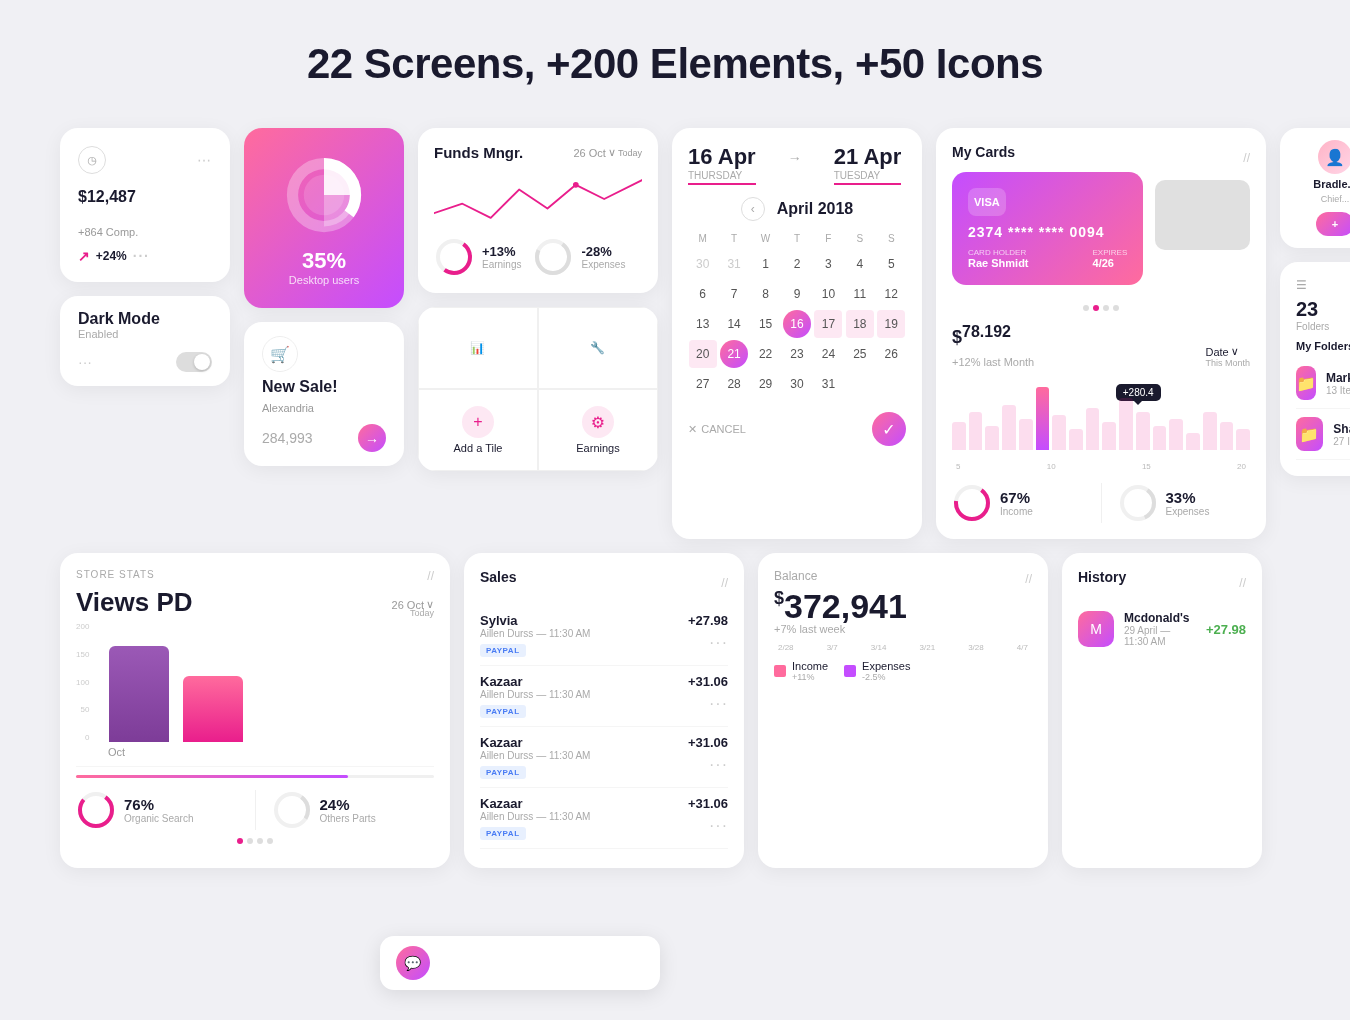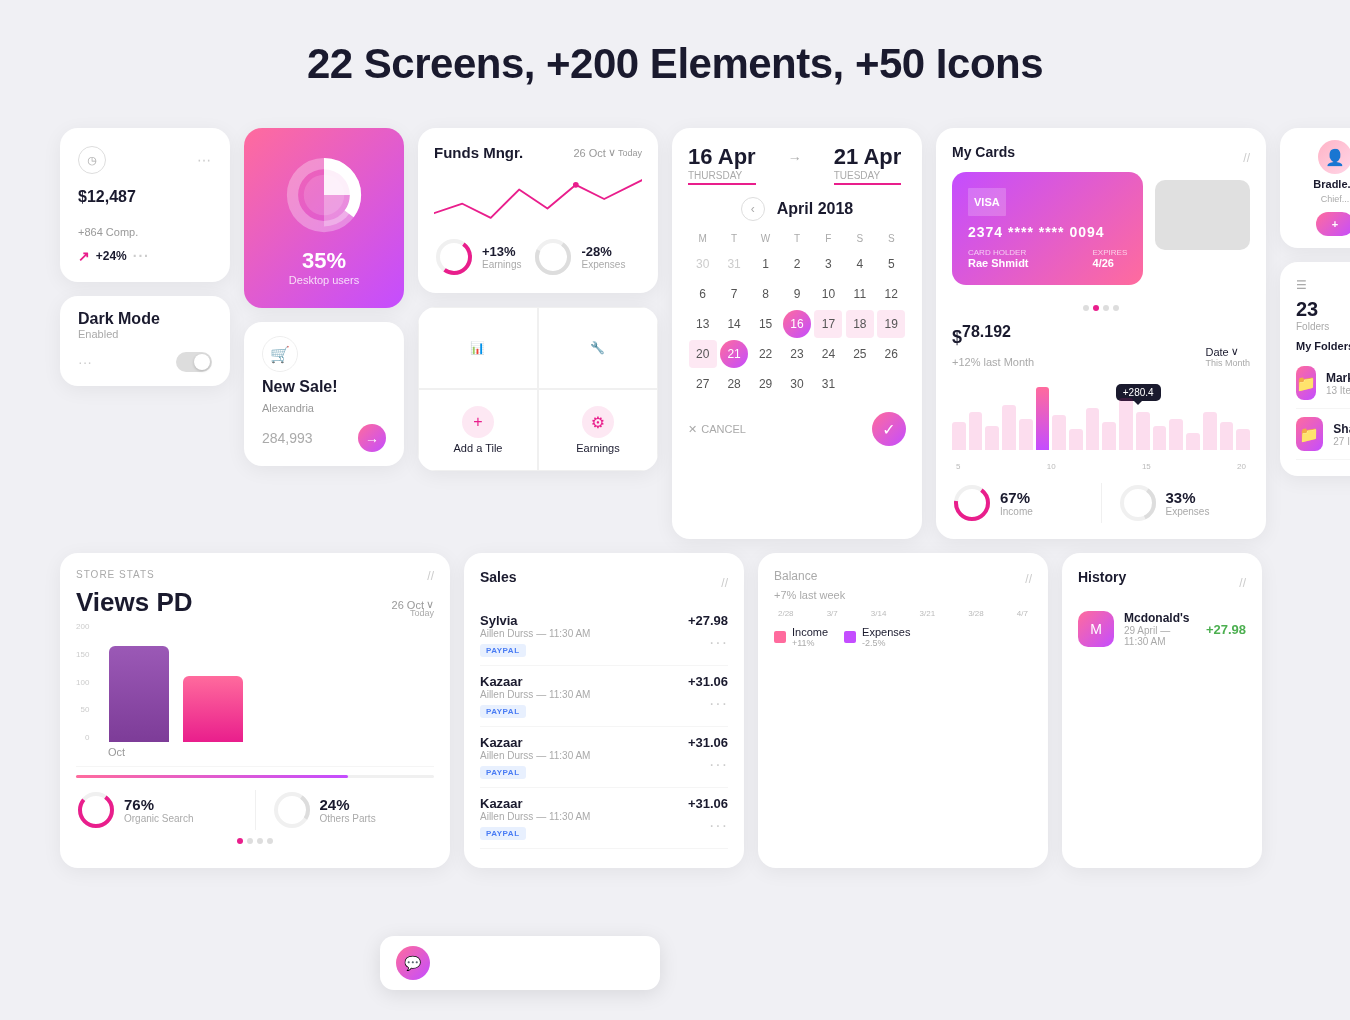--- a/index.html
+++ b/index.html
@@ -203,21 +203,21 @@
     }
     .mycards-title { font-size: 14px; font-weight: 600; color: #1a1a2e; margin-bottom: 12px; }
     .visa-card {
       background: linear-gradient(135deg, #c44dff, #ff6b9d);
       border-radius: 14px;
       padding: 16px;
       color: #fff;
       margin-bottom: 12px;
       width: 200px;
     }
-    .visa-label { font-size: 11px; font-weight: 700; background: rgba(255,255,255,0.2); display: inline-block; padding: 8px 6px; border-radius: 1px; margin-bottom: 8px; }
+    .visa-label { font-size: 11px; font-weight: 700; background: rgba(255,255,255,0.2); display: inline-block; padding: 8px 6px; border-radius: 8px; margin-bottom: 8px; }
     .visa-number { font-size: 14px; font-weight: 600; letter-spacing: 1px; margin-bottom: 8px; }
     .visa-holder-row { display: flex; justify-content: space-between; }
     .visa-holder-label { font-size: 8px; color: rgba(255,255,255,0.7); }
     .visa-holder-name { font-size: 11px; font-weight: 600; }
     .visa-expires { font-size: 8px; color: rgba(255,255,255,0.7); }
     .visa-date { font-size: 11px; font-weight: 600; }
     .card-dots { display: flex; gap: 4px; justify-content: center; margin: 8px 0; }
     .dot { width: 6px; height: 6px; border-radius: 50%; background: #ddd; }
     .dot.active { background: #e91e8c; }
 
@@ -855,20 +855,23 @@
         <div class="sales-dots">···</div>
       </div>
     </div>
   </div>
 
   <div class="card card-balance2" style="width:290px;flex-shrink:0;">
     <div style="display:flex;justify-content:space-between;align-items:center;">
       <div class="balance2-title">Balance</div>
       <div class="small-gray-icon">//</div>
     </div>
+    <div class="balance2-amount">
+      <span style="font-size:18px;vertical-align:top;margin-top:8px;">$</span><span>372,941</span>
+    </div>
     <div class="balance2-sub">+7% last week</div>
 
 
     <div class="x-axis-labels">
       <span>2/28</span>
       <span>3/7</span>
       <span>3/14</span>
       <span>3/21</span>
       <span>3/28</span>
       <span>4/7</span>

